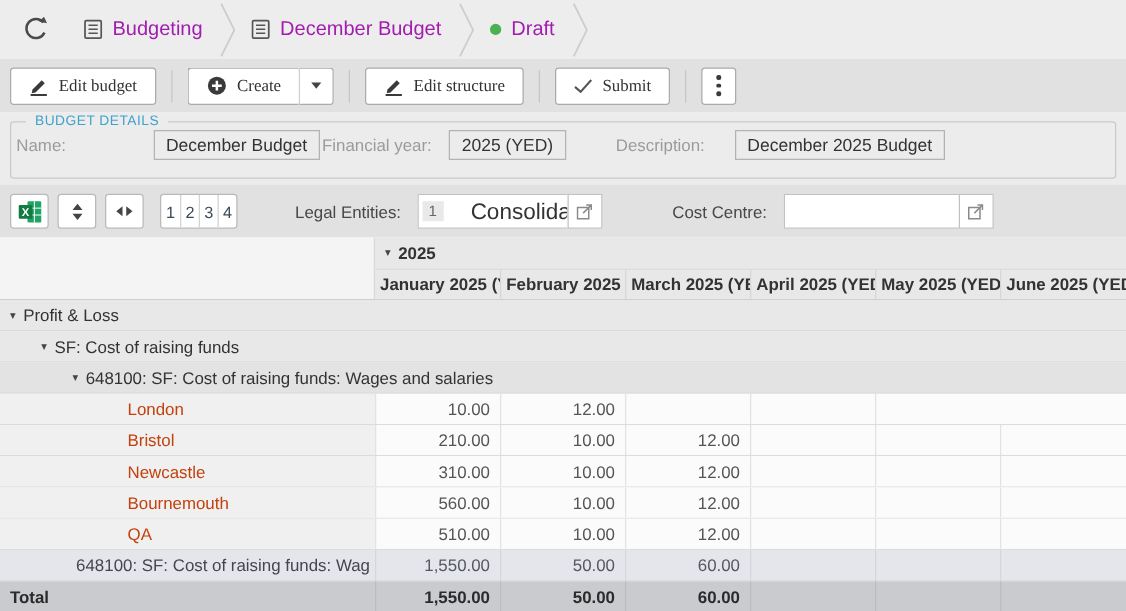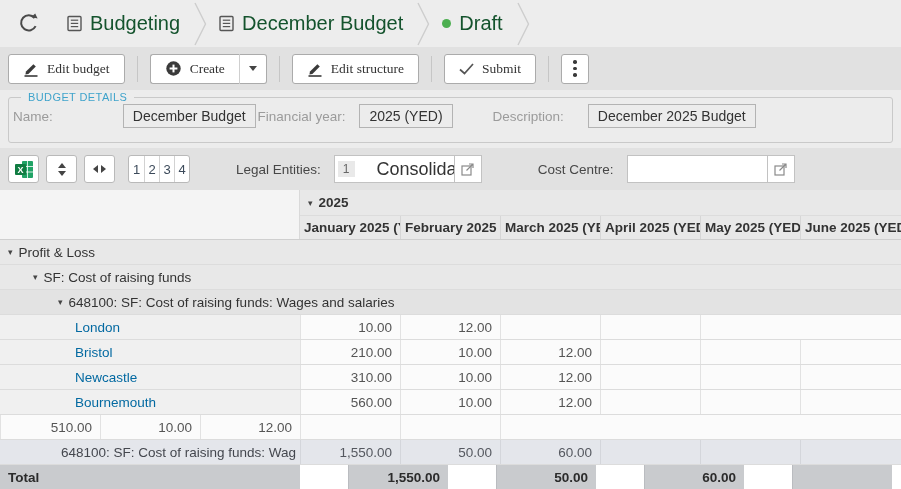--- a/index.html
+++ b/index.html
@@ -6,21 +6,21 @@
   html,body { margin:0; padding:0; }
   body {
     width:901px; height:489px; overflow:hidden;
     font-family:"Liberation Sans","DejaVu Sans",sans-serif;
     background:#fff; color:#333;
   }
 
   
   .breadcrumb-bar { height:47px; background:#ededed; display:flex; align-items:center; }
   .refresh-btn { margin-left:16px; margin-right:26px; background:none; border:none; padding:2px; cursor:pointer; display:flex; }
-  .crumb { display:flex; align-items:center; gap:8px; font-size:20px; color:#14532d; cursor:pointer; }
+  .crumb { display:flex; align-items:center; gap:8px; font-size:16px; color:#a21caf; cursor:pointer; }
   .crumb-sep { margin-left:13px; margin-right:11px; display:flex; }
   .green-dot { width:9px; height:9px; border-radius:50%; background:#4caf50; }
 
   
   .toolbar { height:43px; background:#e1e1e1; display:flex; align-items:center; padding-left:8px;font-family:Liberation Serif, serif; }
   .tb-btn {
     display:flex; align-items:center; gap:8px; background:#fff;
     border:1px solid #ababab; border-radius:3px; height:30px; padding:0 14px;
     font-size:13.5px; color:#333; font-family:inherit; cursor:pointer;
   }
@@ -81,27 +81,27 @@
   .col-h { width:100px; flex:none; display:flex; align-items:center; padding-left:4px; font-weight:700; color:#333;
            white-space:nowrap; overflow:hidden; border-left:1px solid #d6d6d6; }
   .col-h:first-child { border-left:none; }
   .col-h:last-child { flex:1; }
   .trow { display:flex; height:25px; border-bottom:1px solid #dcdcdc; }
   .gcell { flex:1; display:flex; align-items:center; color:#333; cursor:pointer; }
   .g1 { background:#e8e8e8; } .g1 .gcell { padding-left:8px; }
   .g2 { background:#e8e8e8; } .g2 .gcell { padding-left:33px; }
   .g3 { background:#e3e3e3; } .g3 .gcell { padding-left:58px; }
   .tri { font-size:9px; color:#444; margin-right:6px; }
-  .c-label { width:300px; flex:none; display:flex; align-items:center; padding-left:75px; background:#f0f0f0; color:#0369a1; }
+  .c-label { width:300px; flex:none; display:flex; align-items:center; padding-left:102px; background:#f0f0f0; color:#c2410c; }
   .c-num { width:100px; flex:none; display:flex; align-items:center; justify-content:flex-end; padding-right:8px;
            color:#555; background:#fbfbfb; border-left:1px solid #e2e2e2; }
   .c-num:last-child { flex:1; }
   .subtotal-row .c-label { background:#e4e6eb; justify-content:flex-end; padding:0 4px 0 0; overflow:hidden; white-space:nowrap; color:#44474e; }
   .subtotal-row .c-num { background:#e4e6eb; border-left:1px solid #d4d6db; color:#55585f; }
-  .total-row { border-bottom:none;gap:48px; }
+  .total-row { border-bottom:none; }
   .total-row .c-label { background:#c9cbce; font-weight:700; color:#2b2b2b; padding-left:8px; justify-content:flex-start; }
   .total-row .c-num { background:#c9cbce; border-left:1px solid #babcc0; font-weight:700; color:#2b2b2b; }
 </style>
 </head>
 <body>
 
 <div class="breadcrumb-bar">
   <button class="refresh-btn">
     <span style="display:flex;">
       <svg width="21" height="21" viewBox="0 0 21 21">
@@ -358,20 +358,21 @@
   <div class="trow">
     <div class="c-label">Bournemouth</div>
     <div class="c-num">560.00</div>
     <div class="c-num">10.00</div>
     <div class="c-num">12.00</div>
     <div class="c-num"></div>
     <div class="c-num"></div>
     <div class="c-num"></div>
   </div>
   <div class="trow">
+    <div class="c-label">QA</div>
     <div class="c-num">510.00</div>
     <div class="c-num">10.00</div>
     <div class="c-num">12.00</div>
     <div class="c-num"></div>
     <div class="c-num"></div>
     <div class="c-num"></div>
   </div>
 
   <div class="trow subtotal-row">
     <div class="c-label">648100: SF: Cost of raising funds: Wag</div>

